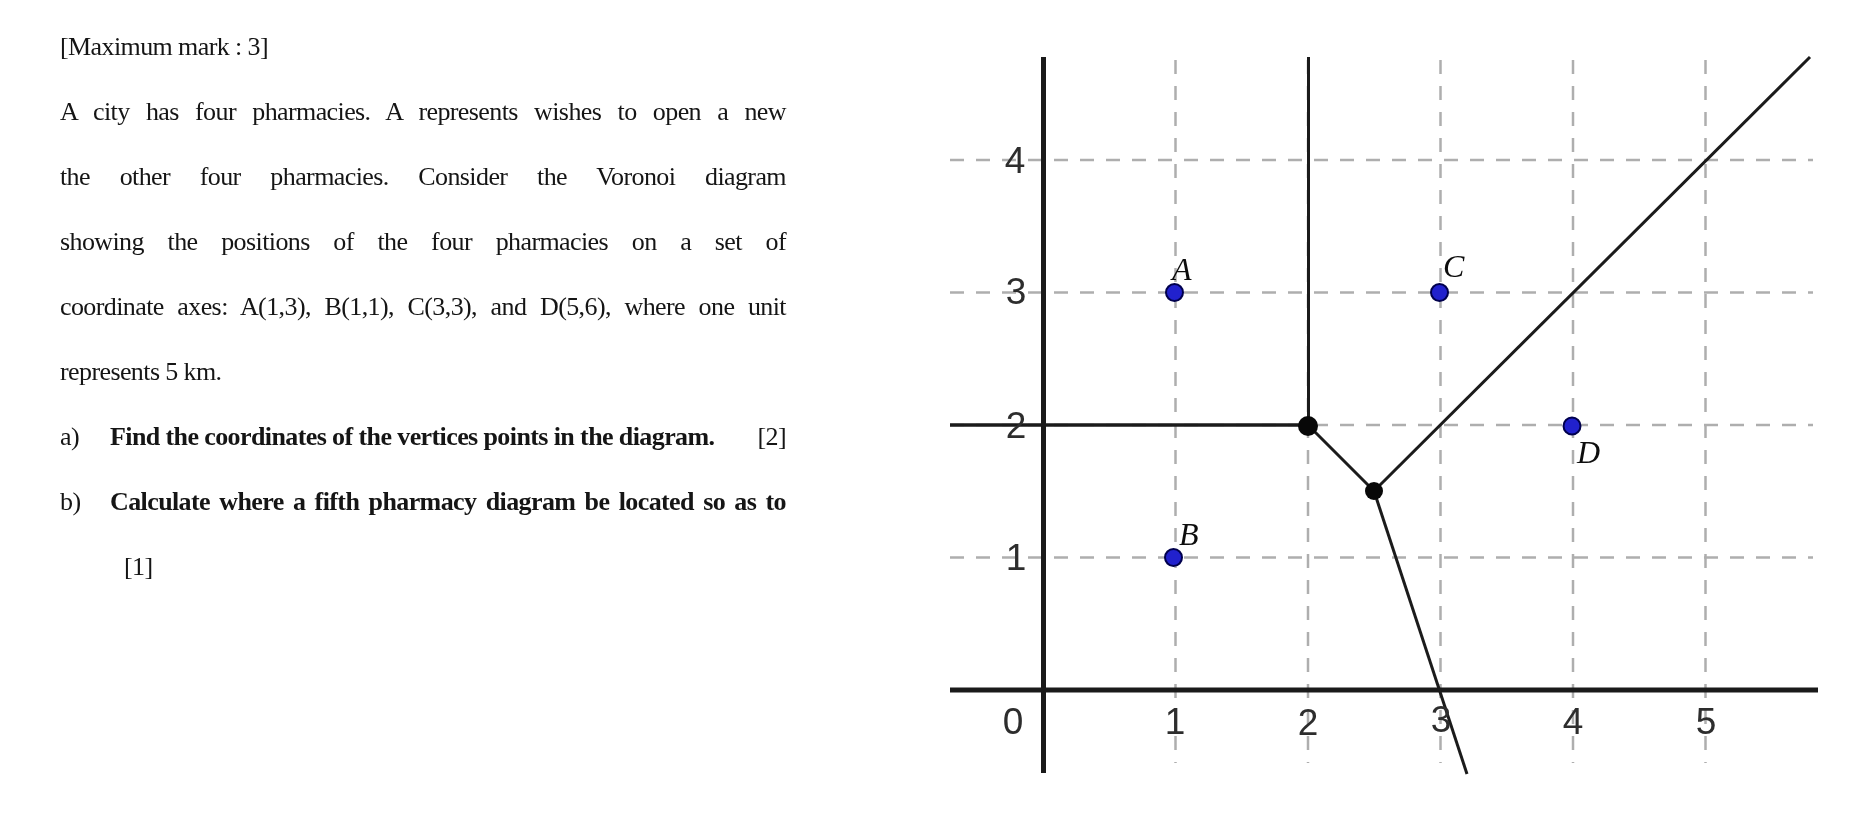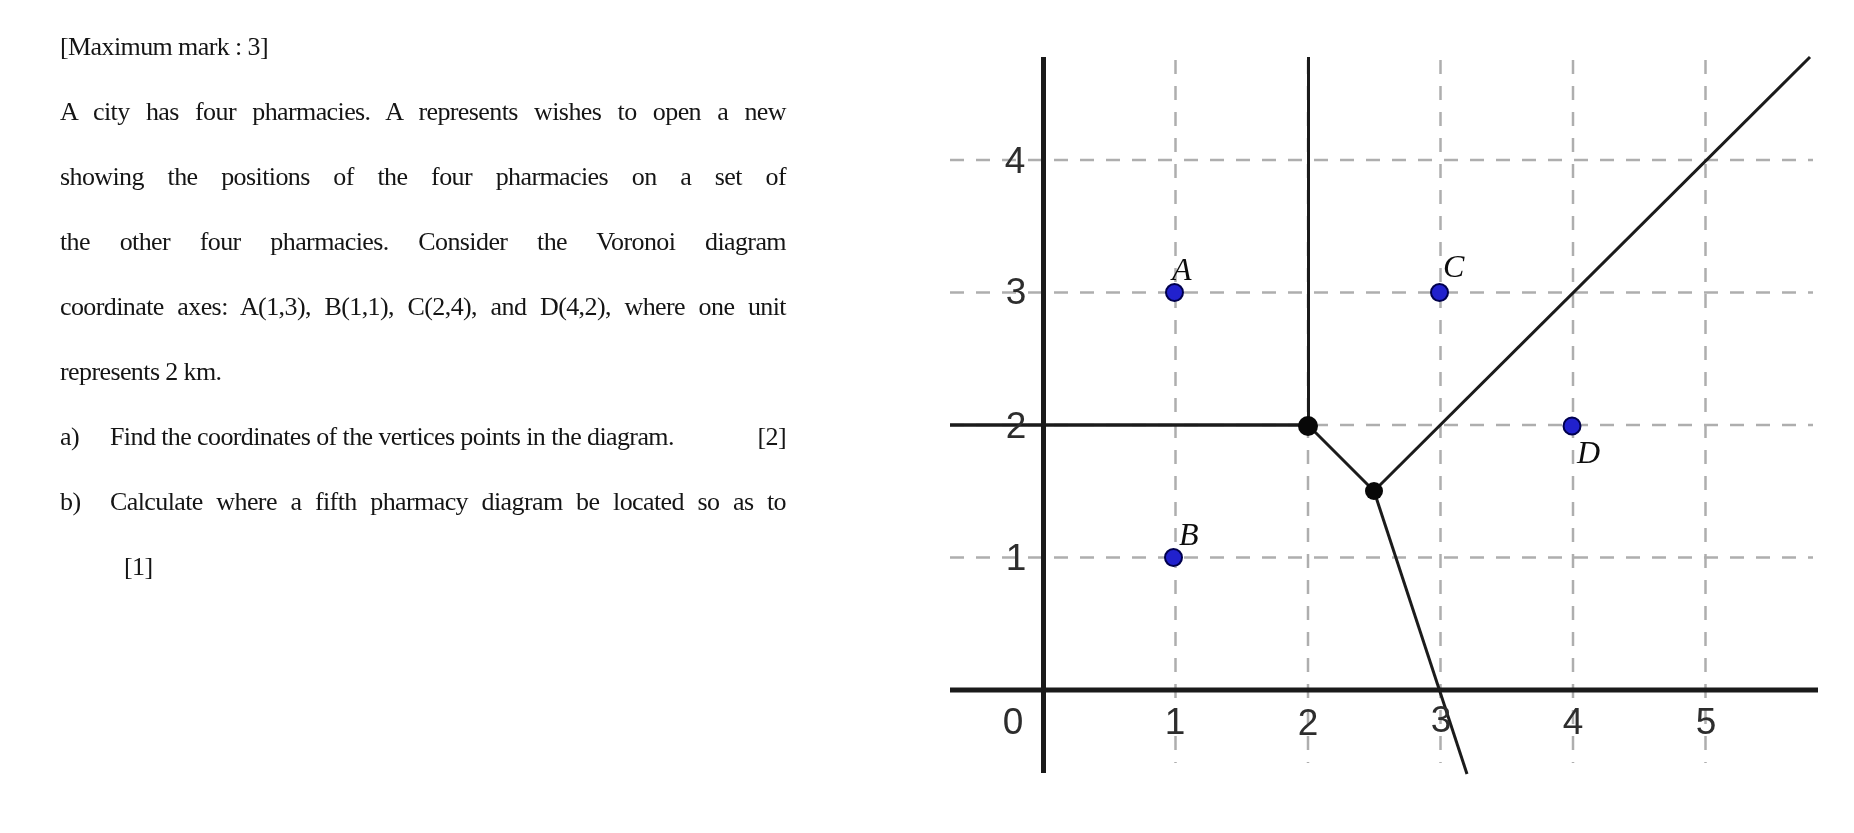--- a/index.html
+++ b/index.html
@@ -9,40 +9,40 @@
     font-family:"Liberation Serif", serif;
   }
   .text-block{
     position:absolute;left:25px;top:14px;width:726px;
     color:#151515;font-size:26px;line-height:65px;letter-spacing:-0.6px;margin-left:35px;
   }
   .tline{height:65px;}
   .just{text-align:justify;text-align-last:justify;-moz-text-align-last:justify;}
   .qrow{display:flex;height:65px;}
   .qlabel{flex:0 0 50px;}
-  .qtext{flex:1 1 auto;}
+  .qtext{flex:1 1 auto;font-weight:bold;}
   .qtext.just{text-align:justify;text-align-last:justify;}
   .qmark{flex:0 0 auto;margin-left:14px;}
   .graph{position:absolute;left:940px;top:0;width:914px;height:833px;}
   .grid{stroke:#aeaeae;stroke-width:2.5;stroke-dasharray:14 12;fill:none;}
   .axis{stroke:#1a1a1a;stroke-width:5;fill:none;}
   .vedge{stroke:#1b1b1b;stroke-width:3;fill:none;}
   .axnum{font-family:"Liberation Sans", sans-serif;font-size:37px;fill:#2d2d2d;text-anchor:middle;}
   .ptlabel{font-family:"Liberation Serif", serif;font-style:italic;font-size:32px;fill:#0d0d0d;}
 </style>
 </head>
 <body>
 
 <div class="text-block">
   <div class="tline">[Maximum mark : 3]</div>
   <div class="tline just">A city has four pharmacies. A represents wishes to open a new</div>
+  <div class="tline just">the other four pharmacies. Consider the Voronoi diagram</div>
   <div class="tline just">showing the positions of the four pharmacies on a set of</div>
-  <div class="tline just">the other four pharmacies. Consider the Voronoi diagram</div>
-  <div class="tline just">coordinate axes: A(1,3), B(1,1), C(2,4), and D(4,2), where one unit</div>
-  <div class="tline">represents 2 km.</div>
+  <div class="tline just">coordinate axes: A(1,3), B(1,1), C(3,3), and D(5,6), where one unit</div>
+  <div class="tline">represents 5 km.</div>
 
   <div class="qrow">
     <div class="qlabel">a)</div>
     <div class="qtext">Find the coordinates of the vertices points in the diagram.</div>
     <div class="qmark">[2]</div>
   </div>
 
   <div class="qrow">
     <div class="qlabel">b)</div>
     <div class="qtext just">Calculate where a fifth pharmacy diagram be located so as to</div>

